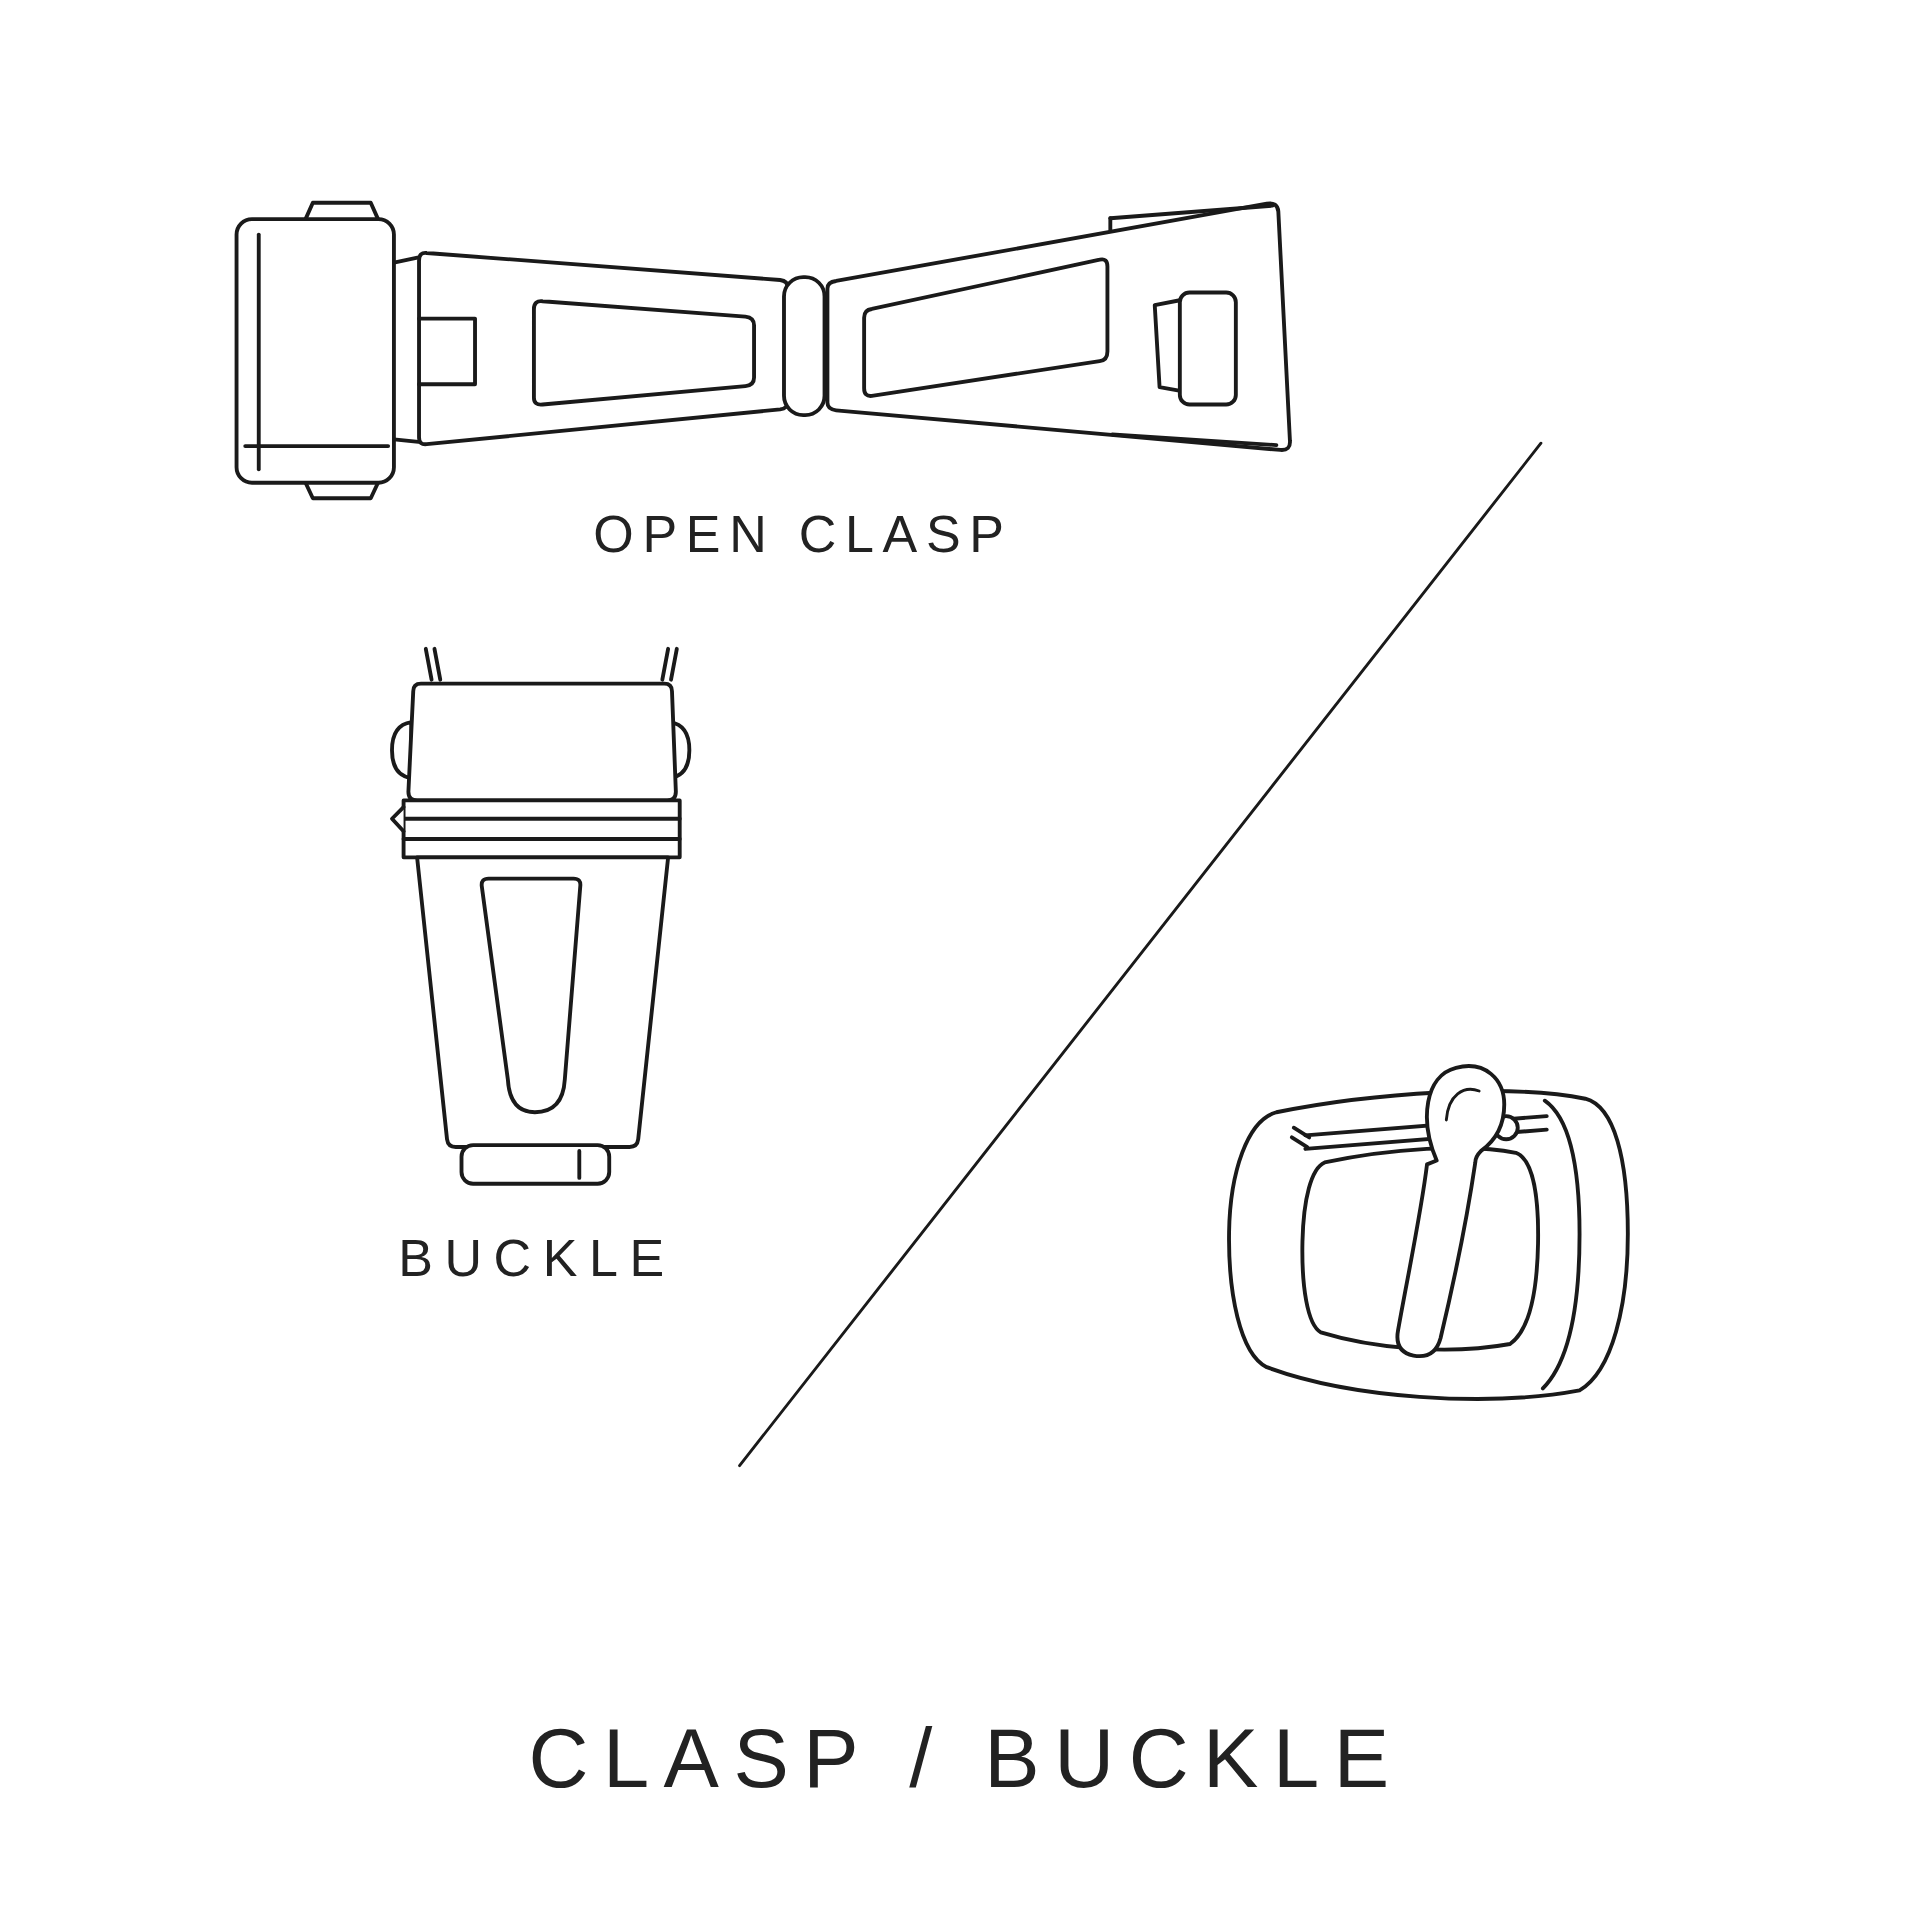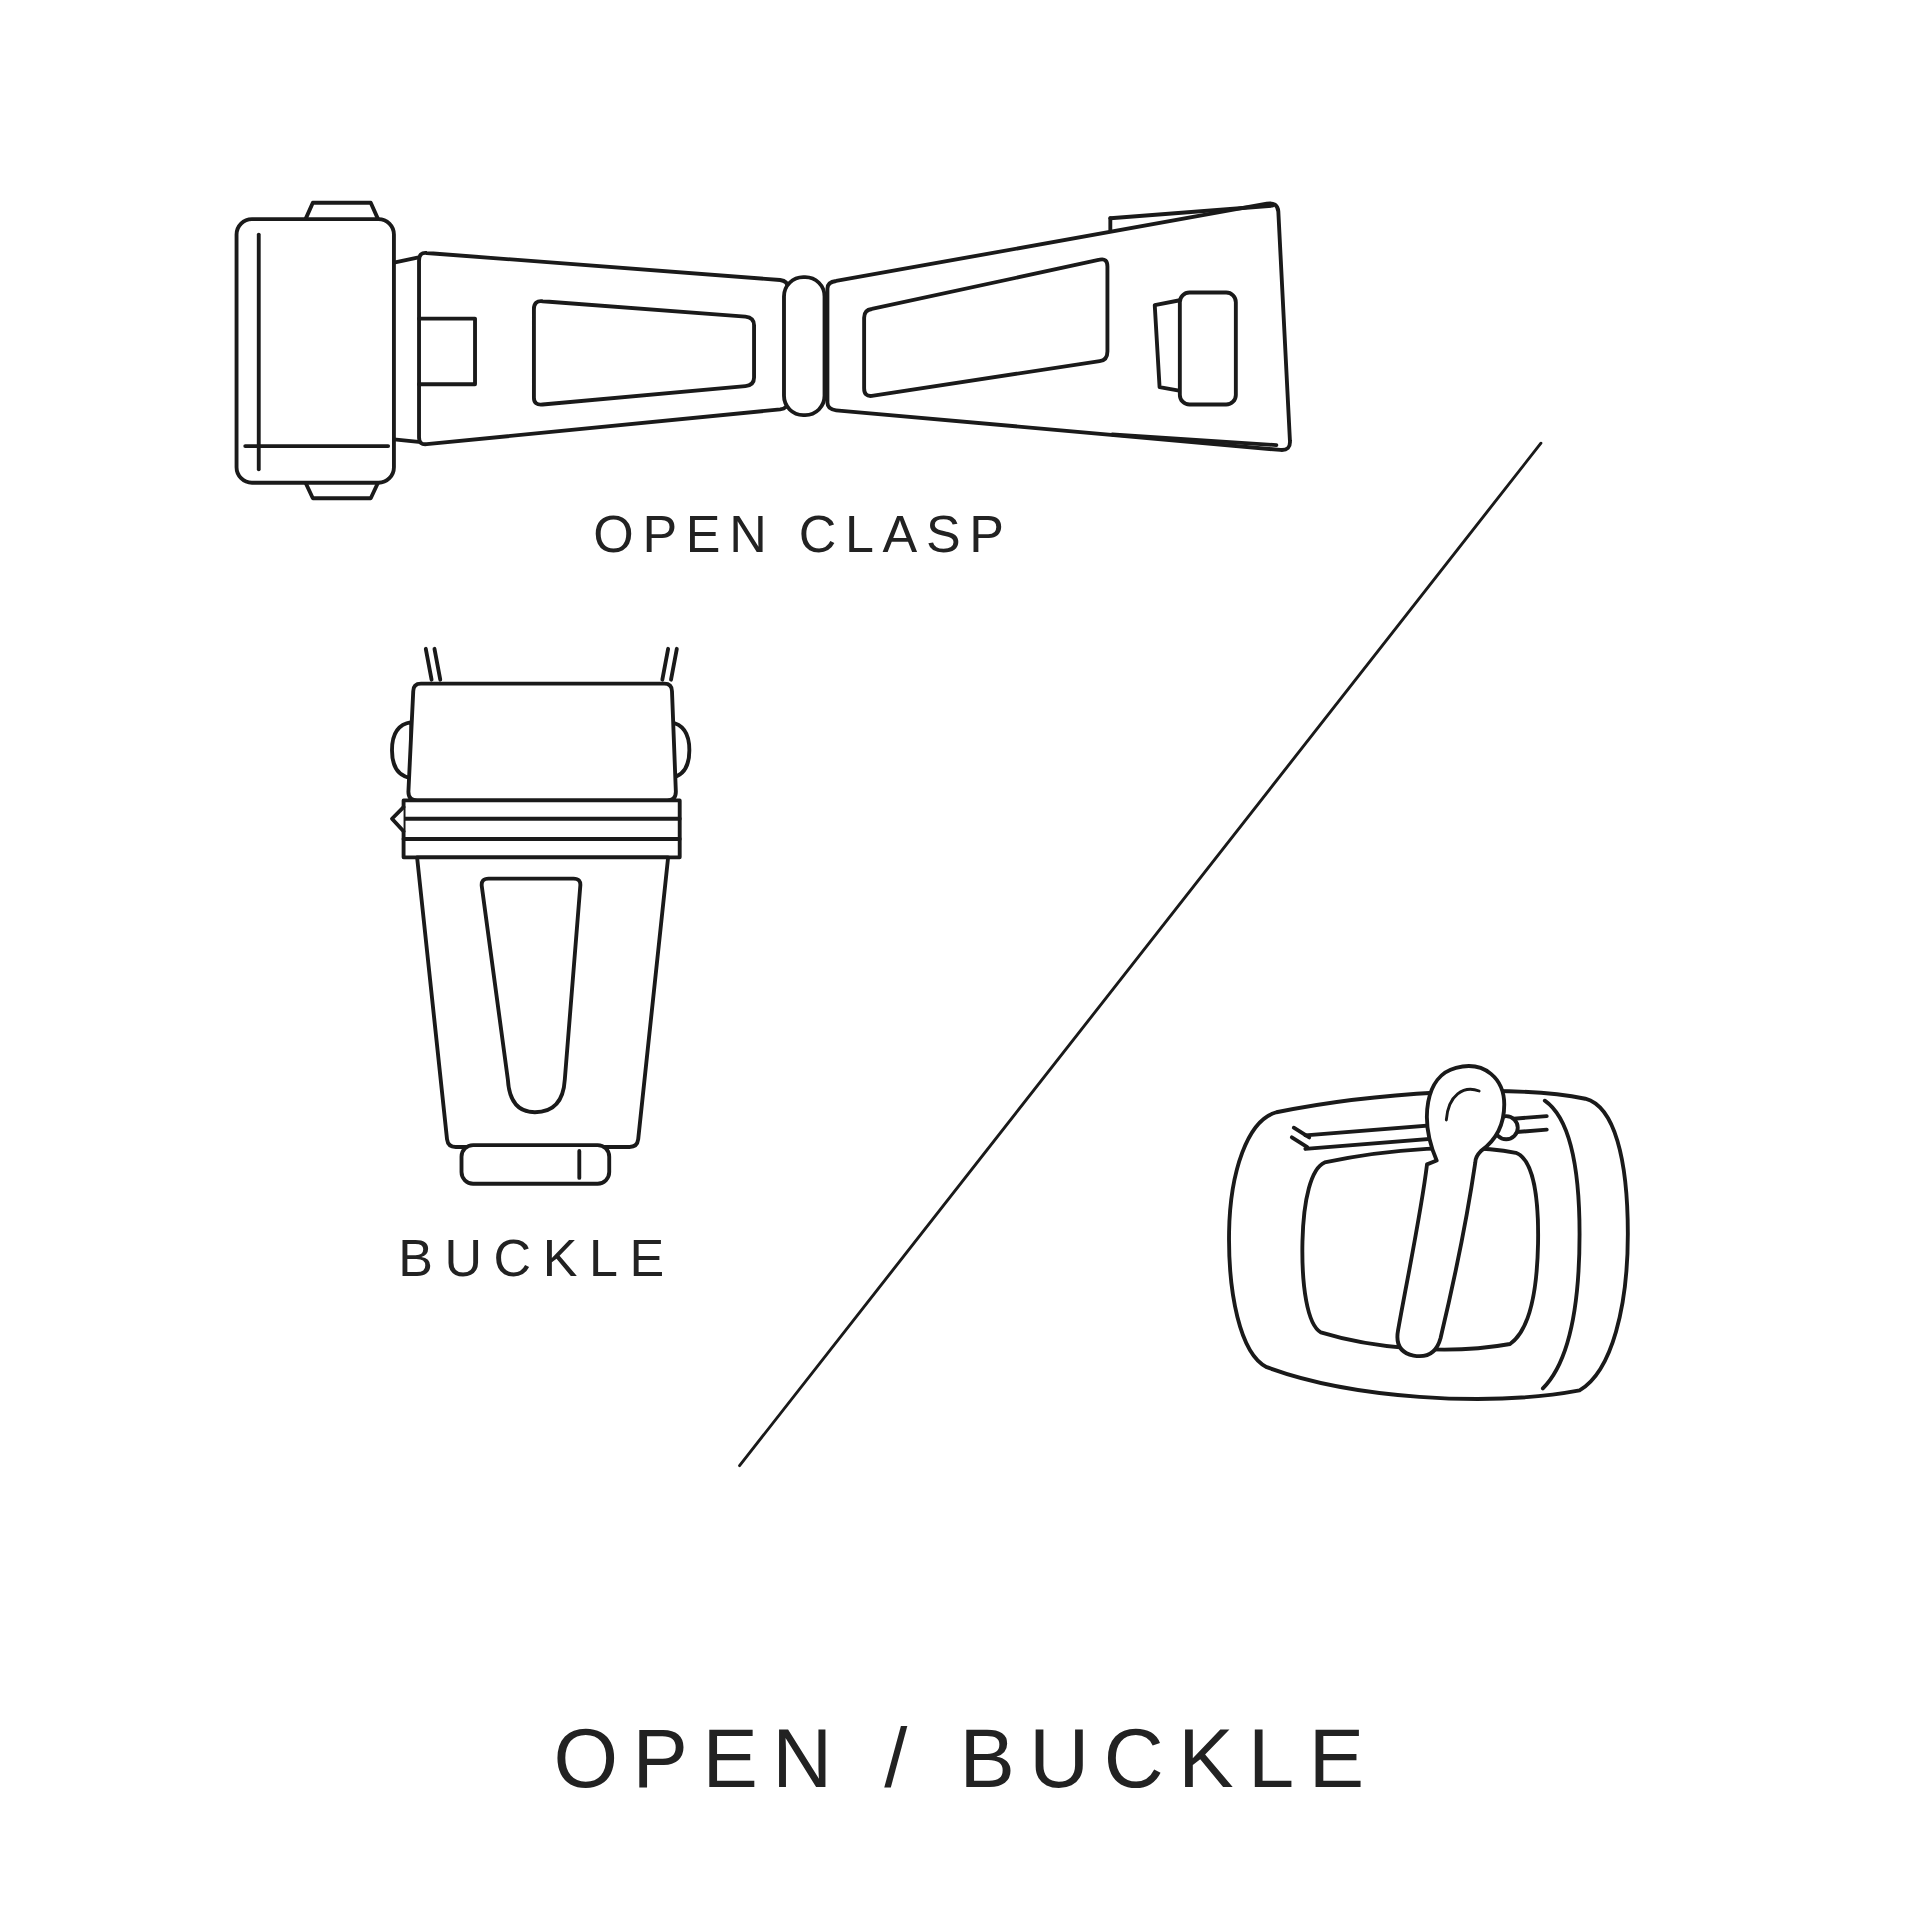--- a/index.html
+++ b/index.html
@@ -117,16 +117,16 @@
 
       <path d="M1488 1202 C1470 1160 1476 1114 1508 1106 C1538 1098 1558 1118 1558 1144 C1558 1166 1548 1182 1534 1192 C1530 1196 1528 1200 1528 1204 C1518 1272 1502 1344 1492 1386 Q1486 1408 1464 1404 Q1444 1400 1448 1378 C1456 1332 1472 1256 1478 1206 Z" fill="#ffffff"></path>
       <path d="M1498 1160 C1500 1134 1516 1124 1532 1130" stroke-width="3"></path>
     </g>
   </svg>
 
   <div id="open-clasp-label" class="label small">OPEN CLASP</div>
 
   <div id="closed-label" class="label small">BUCKLE</div>
 
-  <div id="main-title" class="label title">OPEN / BUCKLE</div>
+  <div id="main-title" class="label title">CLASP / BUCKLE</div>
 
 </div>
 
 
 </body></html>

